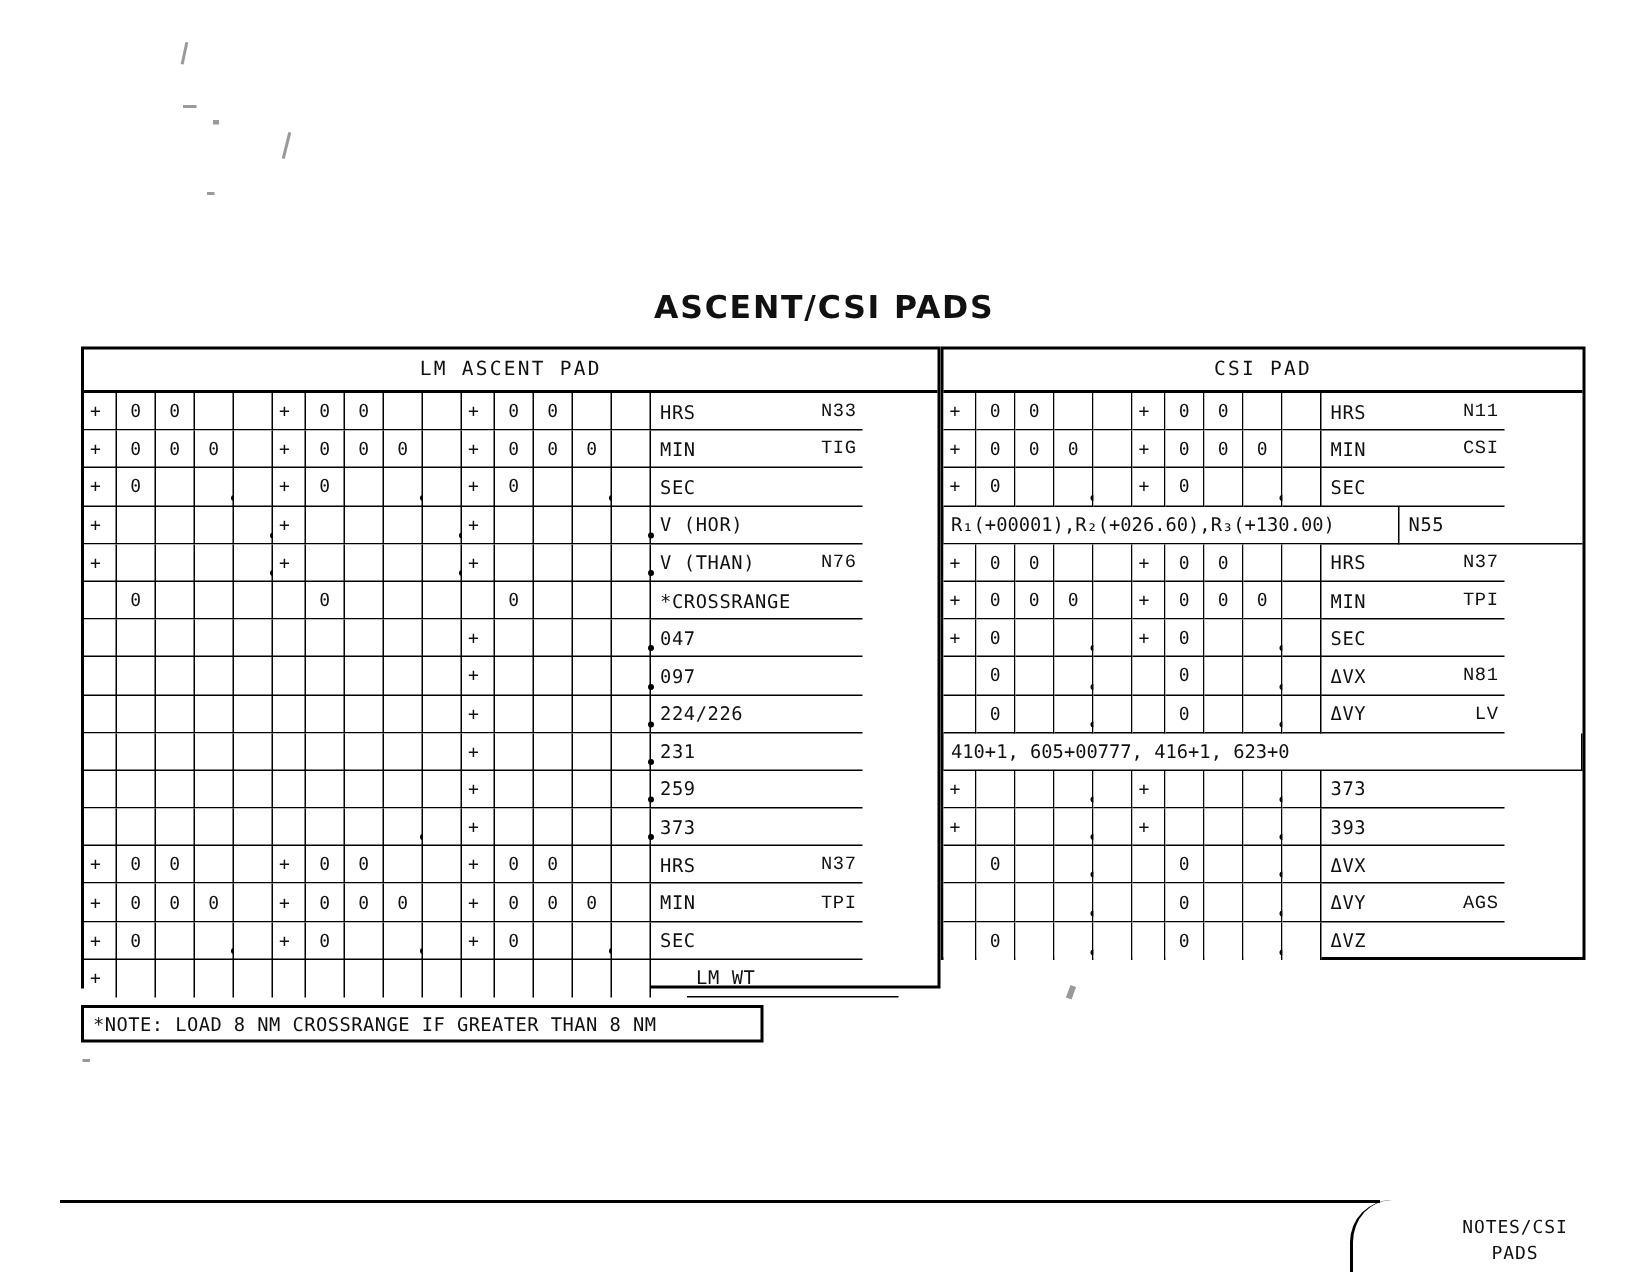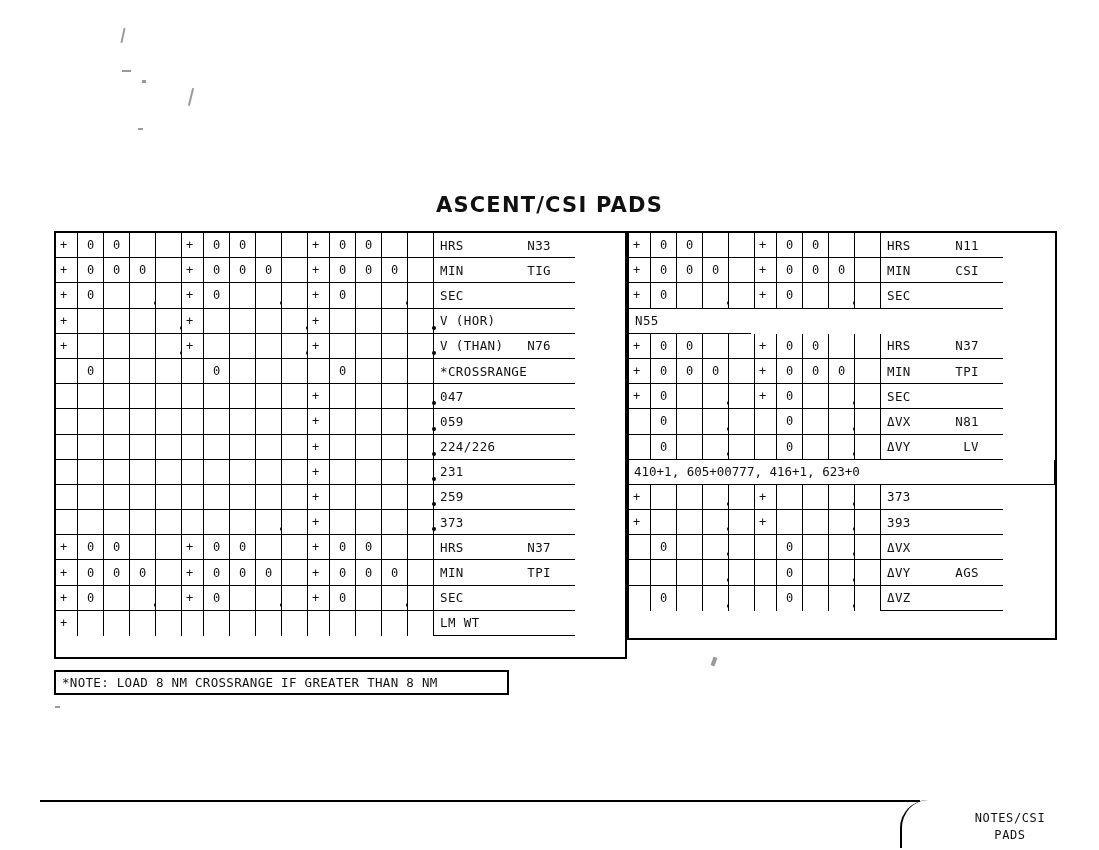--- a/index.html
+++ b/index.html
@@ -84,21 +84,22 @@
     display: flex;
     align-items: center;
     font-size: 12.5px;
     padding-left: 6px;
     letter-spacing: 0.4px;
     white-space: nowrap;
     position: relative;
   }
   .label .right {
     position: absolute;
-    right: 24px;
+    right: 4px;
+    font-family: Liberation Mono, monospace;
   }
   .wide {
     box-sizing: border-box;
     border-bottom: 1px solid #000;
     border-right: 1px solid #000;
     display: flex;
     align-items: center;
     font-size: 12.5px;
     padding-left: 5px;
     white-space: nowrap;
@@ -169,20 +170,21 @@
 <div class="speck" style="left:122px;top:70px;width:9px;height:2px;"></div>
 <div class="speck" style="left:142px;top:80px;width:4px;height:3px;"></div>
 <div class="speck" style="left:190px;top:88px;width:2px;height:18px;transform:rotate(14deg);"></div>
 <div class="speck" style="left:138px;top:128px;width:5px;height:2px;"></div>
 <div class="speck" style="left:712px;top:657px;width:4px;height:9px;transform:rotate(20deg);"></div>
 <div class="speck" style="left:55px;top:706px;width:5px;height:2px;"></div>
 
 <div id="page-title">ASCENT/CSI PADS</div>
 
 <div id="lm-ascent-pad" class="pad-frame">
+  <div class="pad-header">LM ASCENT PAD</div>
   <div class="grid" id="lm-grid">
       <div class="row">
         <div class="cell sign" style="width: 22px;">+</div>
         <div class="cell" style="width: 26px;">0</div>
         <div class="cell" style="width: 26px;">0</div>
         <div class="cell" style="width: 26px;"></div>
         <div class="cell" style="width: 26px;"></div>
         <div class="cell sign" style="width: 22px;">+</div>
         <div class="cell" style="width: 26px;">0</div>
         <div class="cell" style="width: 26px;">0</div>
@@ -330,21 +332,21 @@
         <div class="cell" style="width: 26px;"></div>
         <div class="cell" style="width: 26px;"></div>
         <div class="cell" style="width: 26px;"></div>
         <div class="cell" style="width: 26px;"></div>
         <div class="cell sign" style="width: 22px;">+</div>
         <div class="cell" style="width: 26px;"></div>
         <div class="cell" style="width: 26px;"></div>
         <div class="cell" style="width: 26px;"></div>
         <div class="cell dot" style="width: 26px;"></div>
         <div class="label" style="width: 141px;">
-          <span>059</span>
+          <span>097</span>
         </div>
       </div>
       <div class="row">
         <div class="cell sign" style="width: 22px;"></div>
         <div class="cell" style="width: 26px;"></div>
         <div class="cell" style="width: 26px;"></div>
         <div class="cell" style="width: 26px;"></div>
         <div class="cell" style="width: 26px;"></div>
         <div class="cell sign" style="width: 22px;"></div>
         <div class="cell" style="width: 26px;"></div>
@@ -491,28 +493,29 @@
         <div class="cell sign nb" style="width: 22px;"></div>
         <div class="cell nb" style="width: 26px;"></div>
         <div class="cell nb" style="width: 26px;"></div>
         <div class="cell nb" style="width: 26px;"></div>
         <div class="cell nb" style="width: 26px;"></div>
         <div class="cell sign nb" style="width: 22px;"></div>
         <div class="cell nb" style="width: 26px;"></div>
         <div class="cell nb" style="width: 26px;"></div>
         <div class="cell nb" style="width: 26px;"></div>
         <div class="cell nb" style="width: 26px;"></div>
-        <div class="label nb" style="width: 141px;">
+        <div class="label nb" style="width: 141px; margin-left: 24px;">
           <span>LM WT</span>
         </div>
       </div>
     </div>
 </div>
 
 <div id="csi-pad" class="pad-frame">
+  <div class="pad-header">CSI PAD</div>
   <div class="grid" id="csi-grid">
       <div class="row">
         <div class="cell sign" style="width: 22px;">+</div>
         <div class="cell" style="width: 26px;">0</div>
         <div class="cell" style="width: 26px;">0</div>
         <div class="cell" style="width: 26px;"></div>
         <div class="cell" style="width: 26px;"></div>
         <div class="cell sign" style="width: 22px;">+</div>
         <div class="cell" style="width: 26px;">0</div>
         <div class="cell" style="width: 26px;">0</div>
@@ -548,20 +551,21 @@
         <div class="cell sign" style="width: 22px;">+</div>
         <div class="cell" style="width: 26px;">0</div>
         <div class="cell" style="width: 26px;"></div>
         <div class="cell dot" style="width: 26px;"></div>
         <div class="cell" style="width: 26px;"></div>
         <div class="label" style="width: 122px;">
           <span>SEC</span>
         </div>
       </div>
       <div class="row">
+        <div class="wide" style="width: 304px;">R₁(+00001),R₂(+026.60),R₃(+130.00)</div>
         <div class="label" style="width: 122px;">N55</div>
       </div>
       <div class="row">
         <div class="cell sign" style="width: 22px;">+</div>
         <div class="cell" style="width: 26px;">0</div>
         <div class="cell" style="width: 26px;">0</div>
         <div class="cell" style="width: 26px;"></div>
         <div class="cell" style="width: 26px;"></div>
         <div class="cell sign" style="width: 22px;">+</div>
         <div class="cell" style="width: 26px;">0</div>

